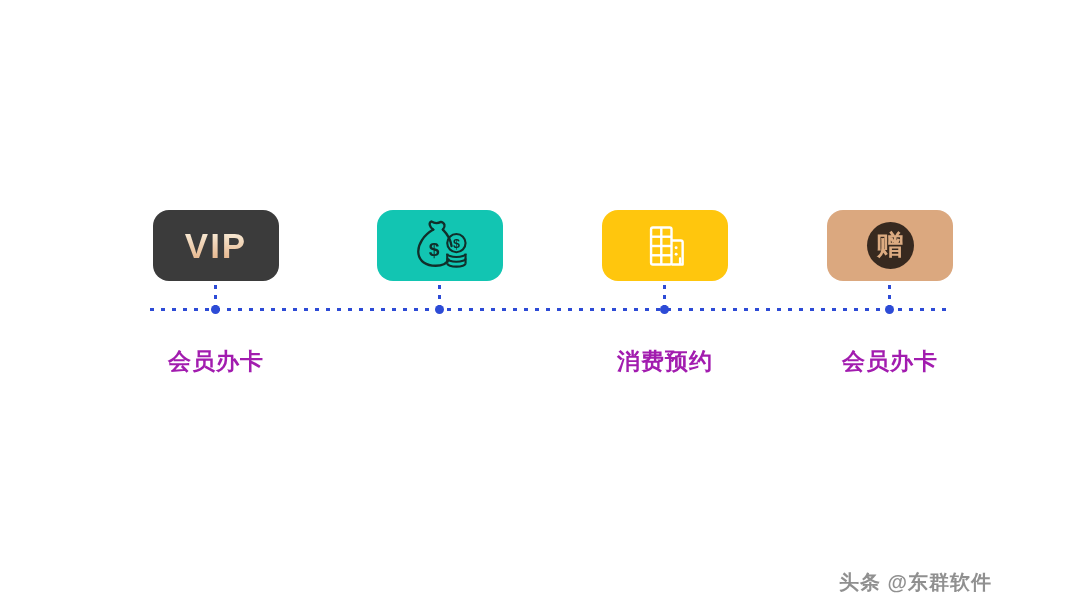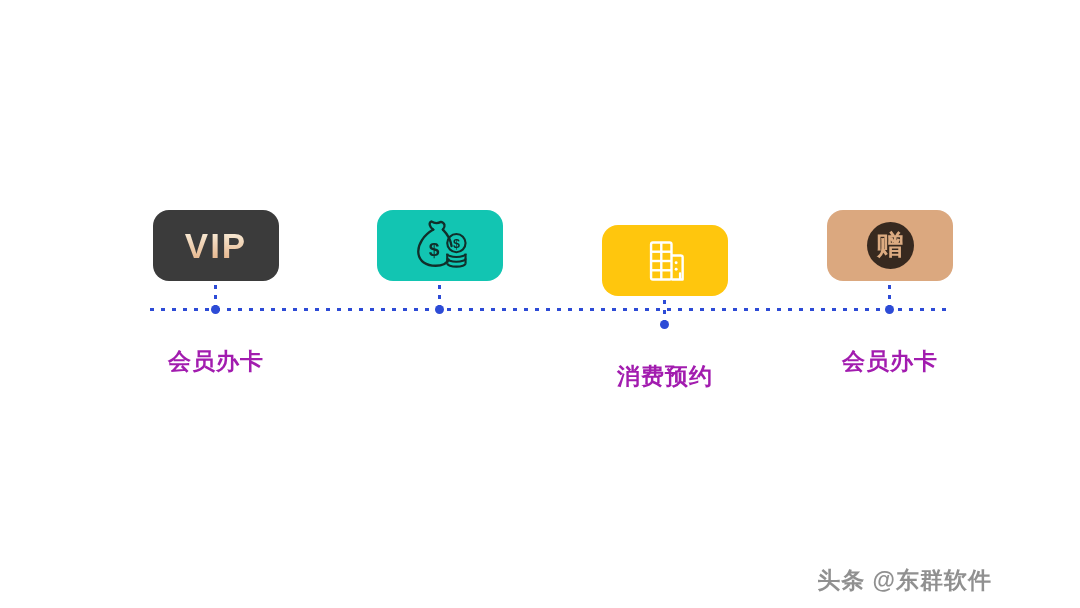--- a/index.html
+++ b/index.html
@@ -27,21 +27,21 @@
   }
   
   .col {
     position: absolute;
     top: 210px;
     width: 180px;
     height: 185px;
   }
   .col-0 { left: 126px; }
   .col-1 { left: 350px; }
-  .col-2 { left: 575px; margin-top: 15px; }
+  .col-2 { left: 575px; }
   .col-3 { left: 800px; }
 
   .card {
     position: absolute;
     top: 0;
     left: 27px;
     width: 126px;
     height: 71px;
     border-radius: 16px;
     display: flex;
@@ -99,21 +99,21 @@
     font-size: 27px;
     font-weight: bold;
     line-height: 1;
   }
   .icon-svg { display: block; }
   
   .watermark {
     position: absolute;
     right: 16px;
     bottom: 12px;
-    font-size: 23px;
+    font-size: 20px;
     font-weight: bold;
     letter-spacing: 1px;
     color: rgba(125, 125, 125, 0.85);
     text-shadow: -1px -1px 0 rgba(255,255,255,0.95), 1px 1px 0 rgba(255,255,255,0.45);
     white-space: nowrap;
   }
 </style>
 </head>
 <body>
 

